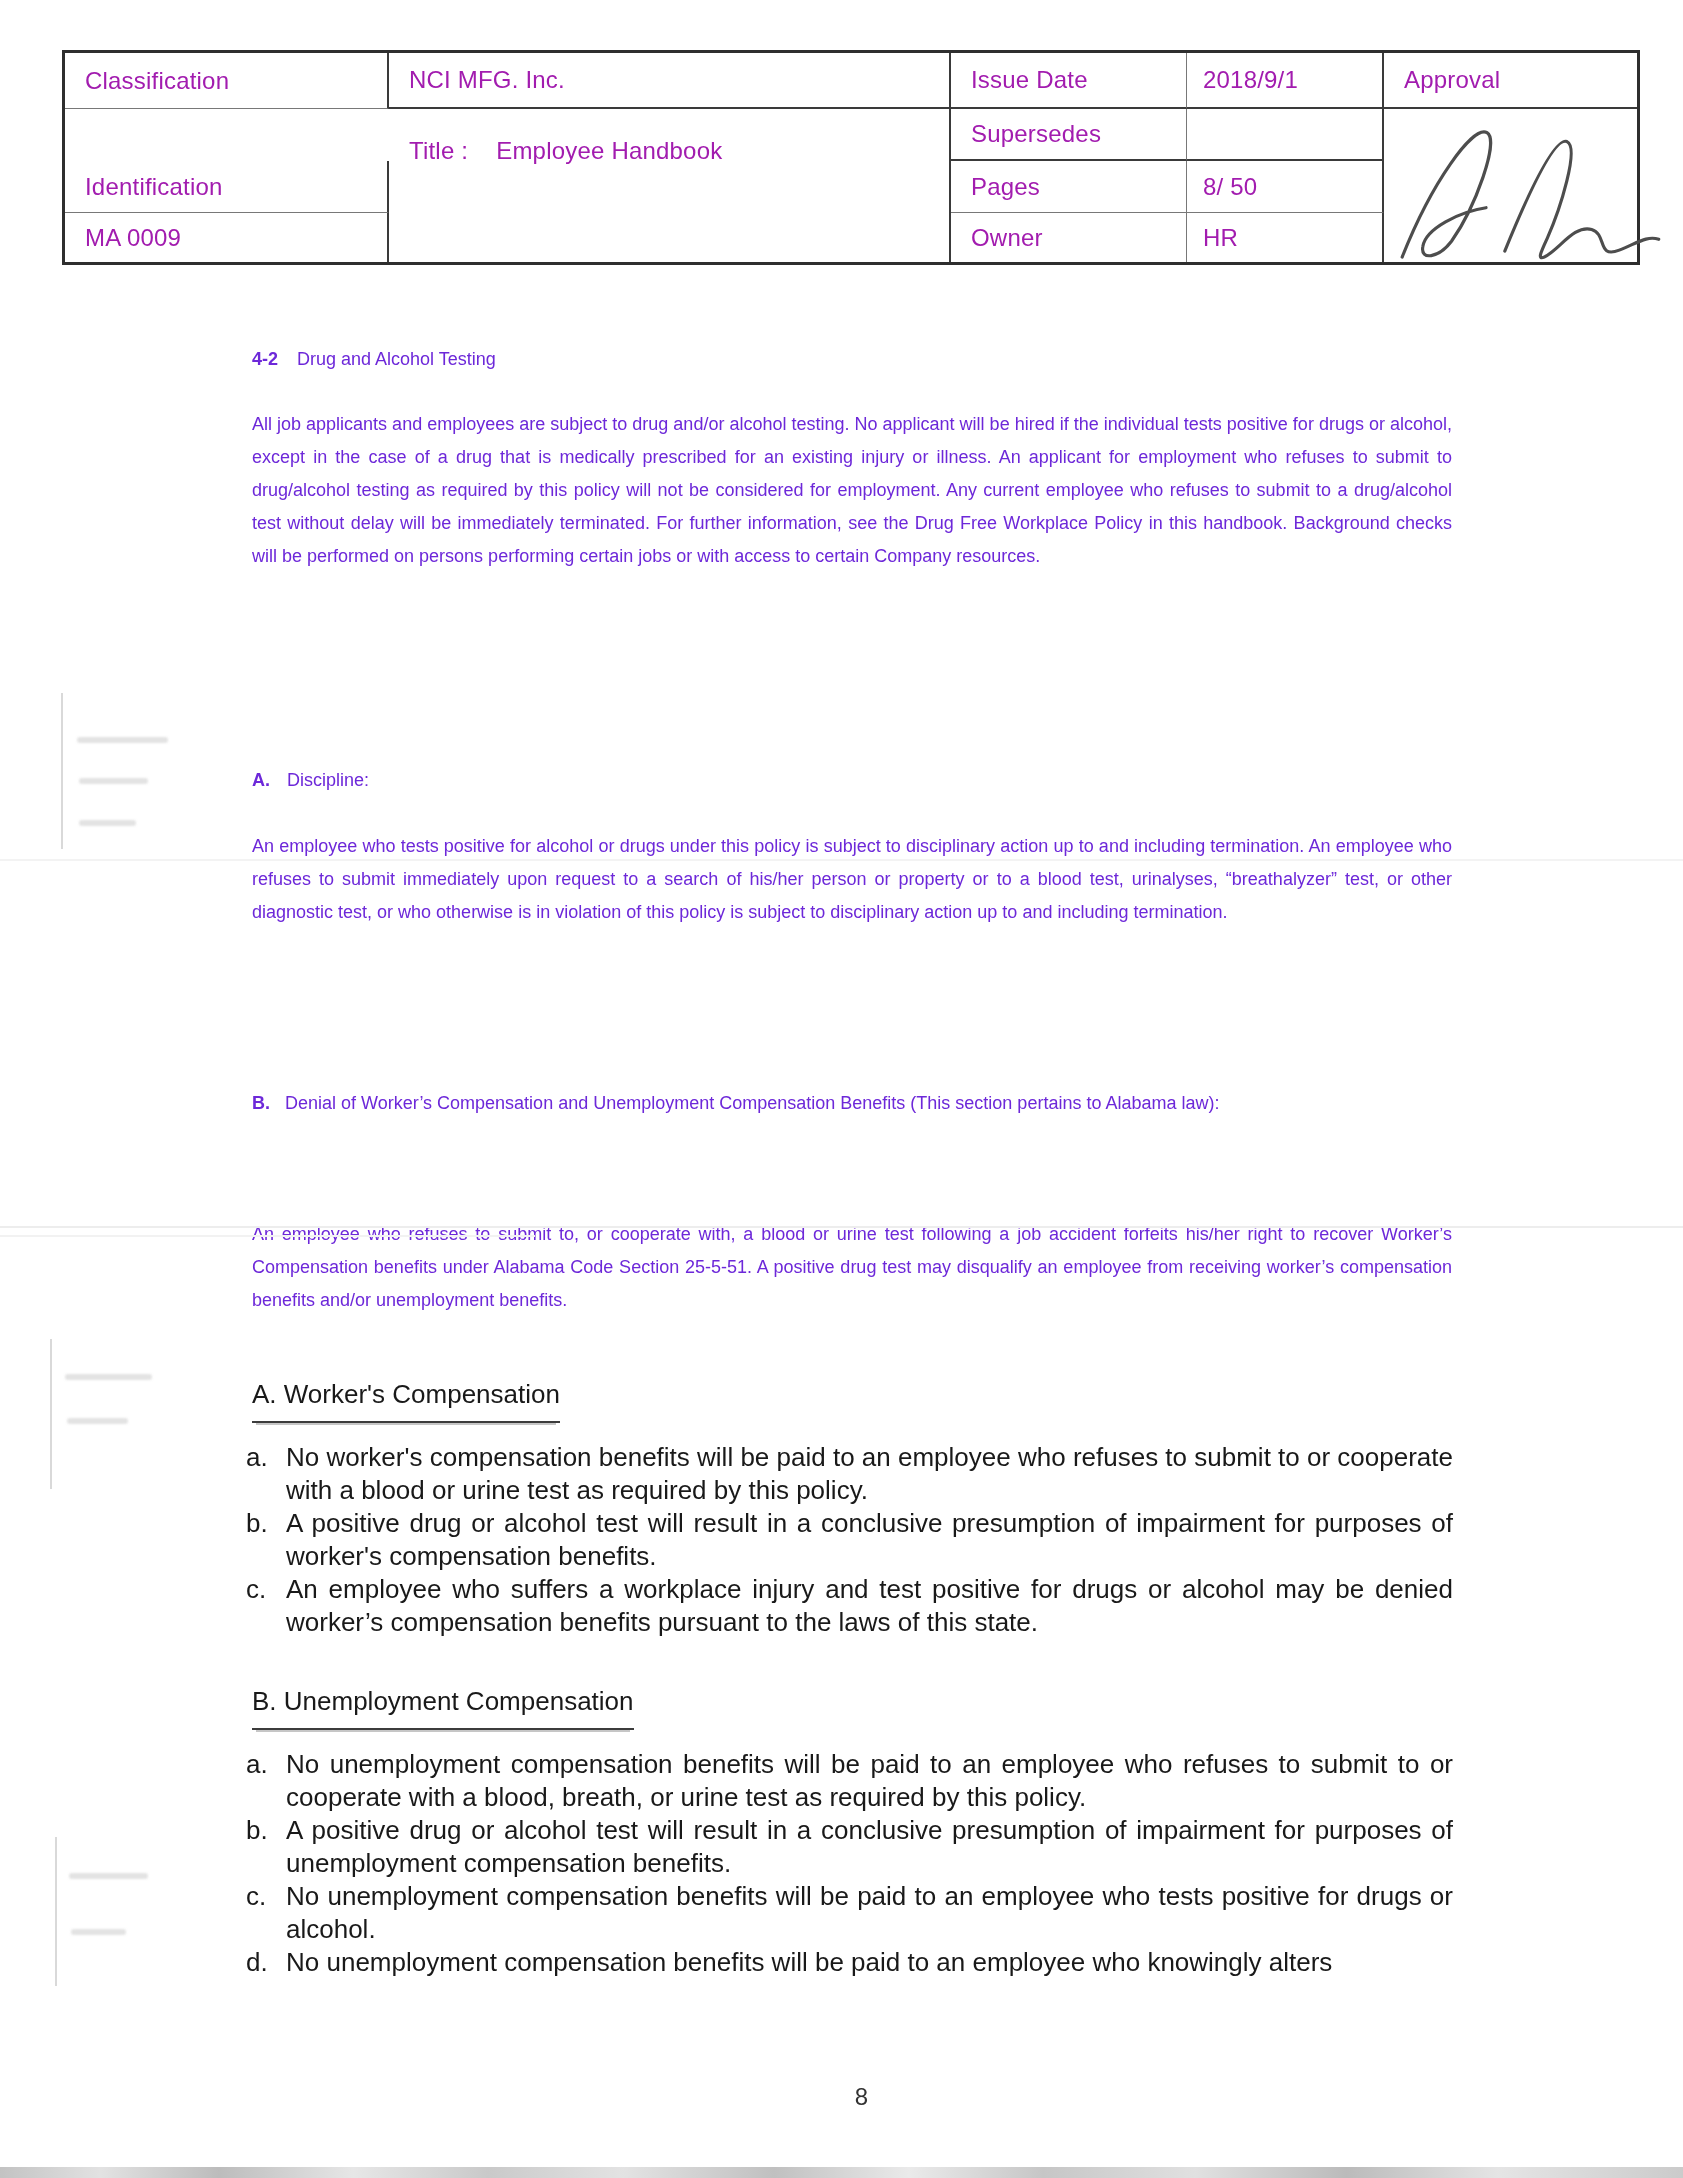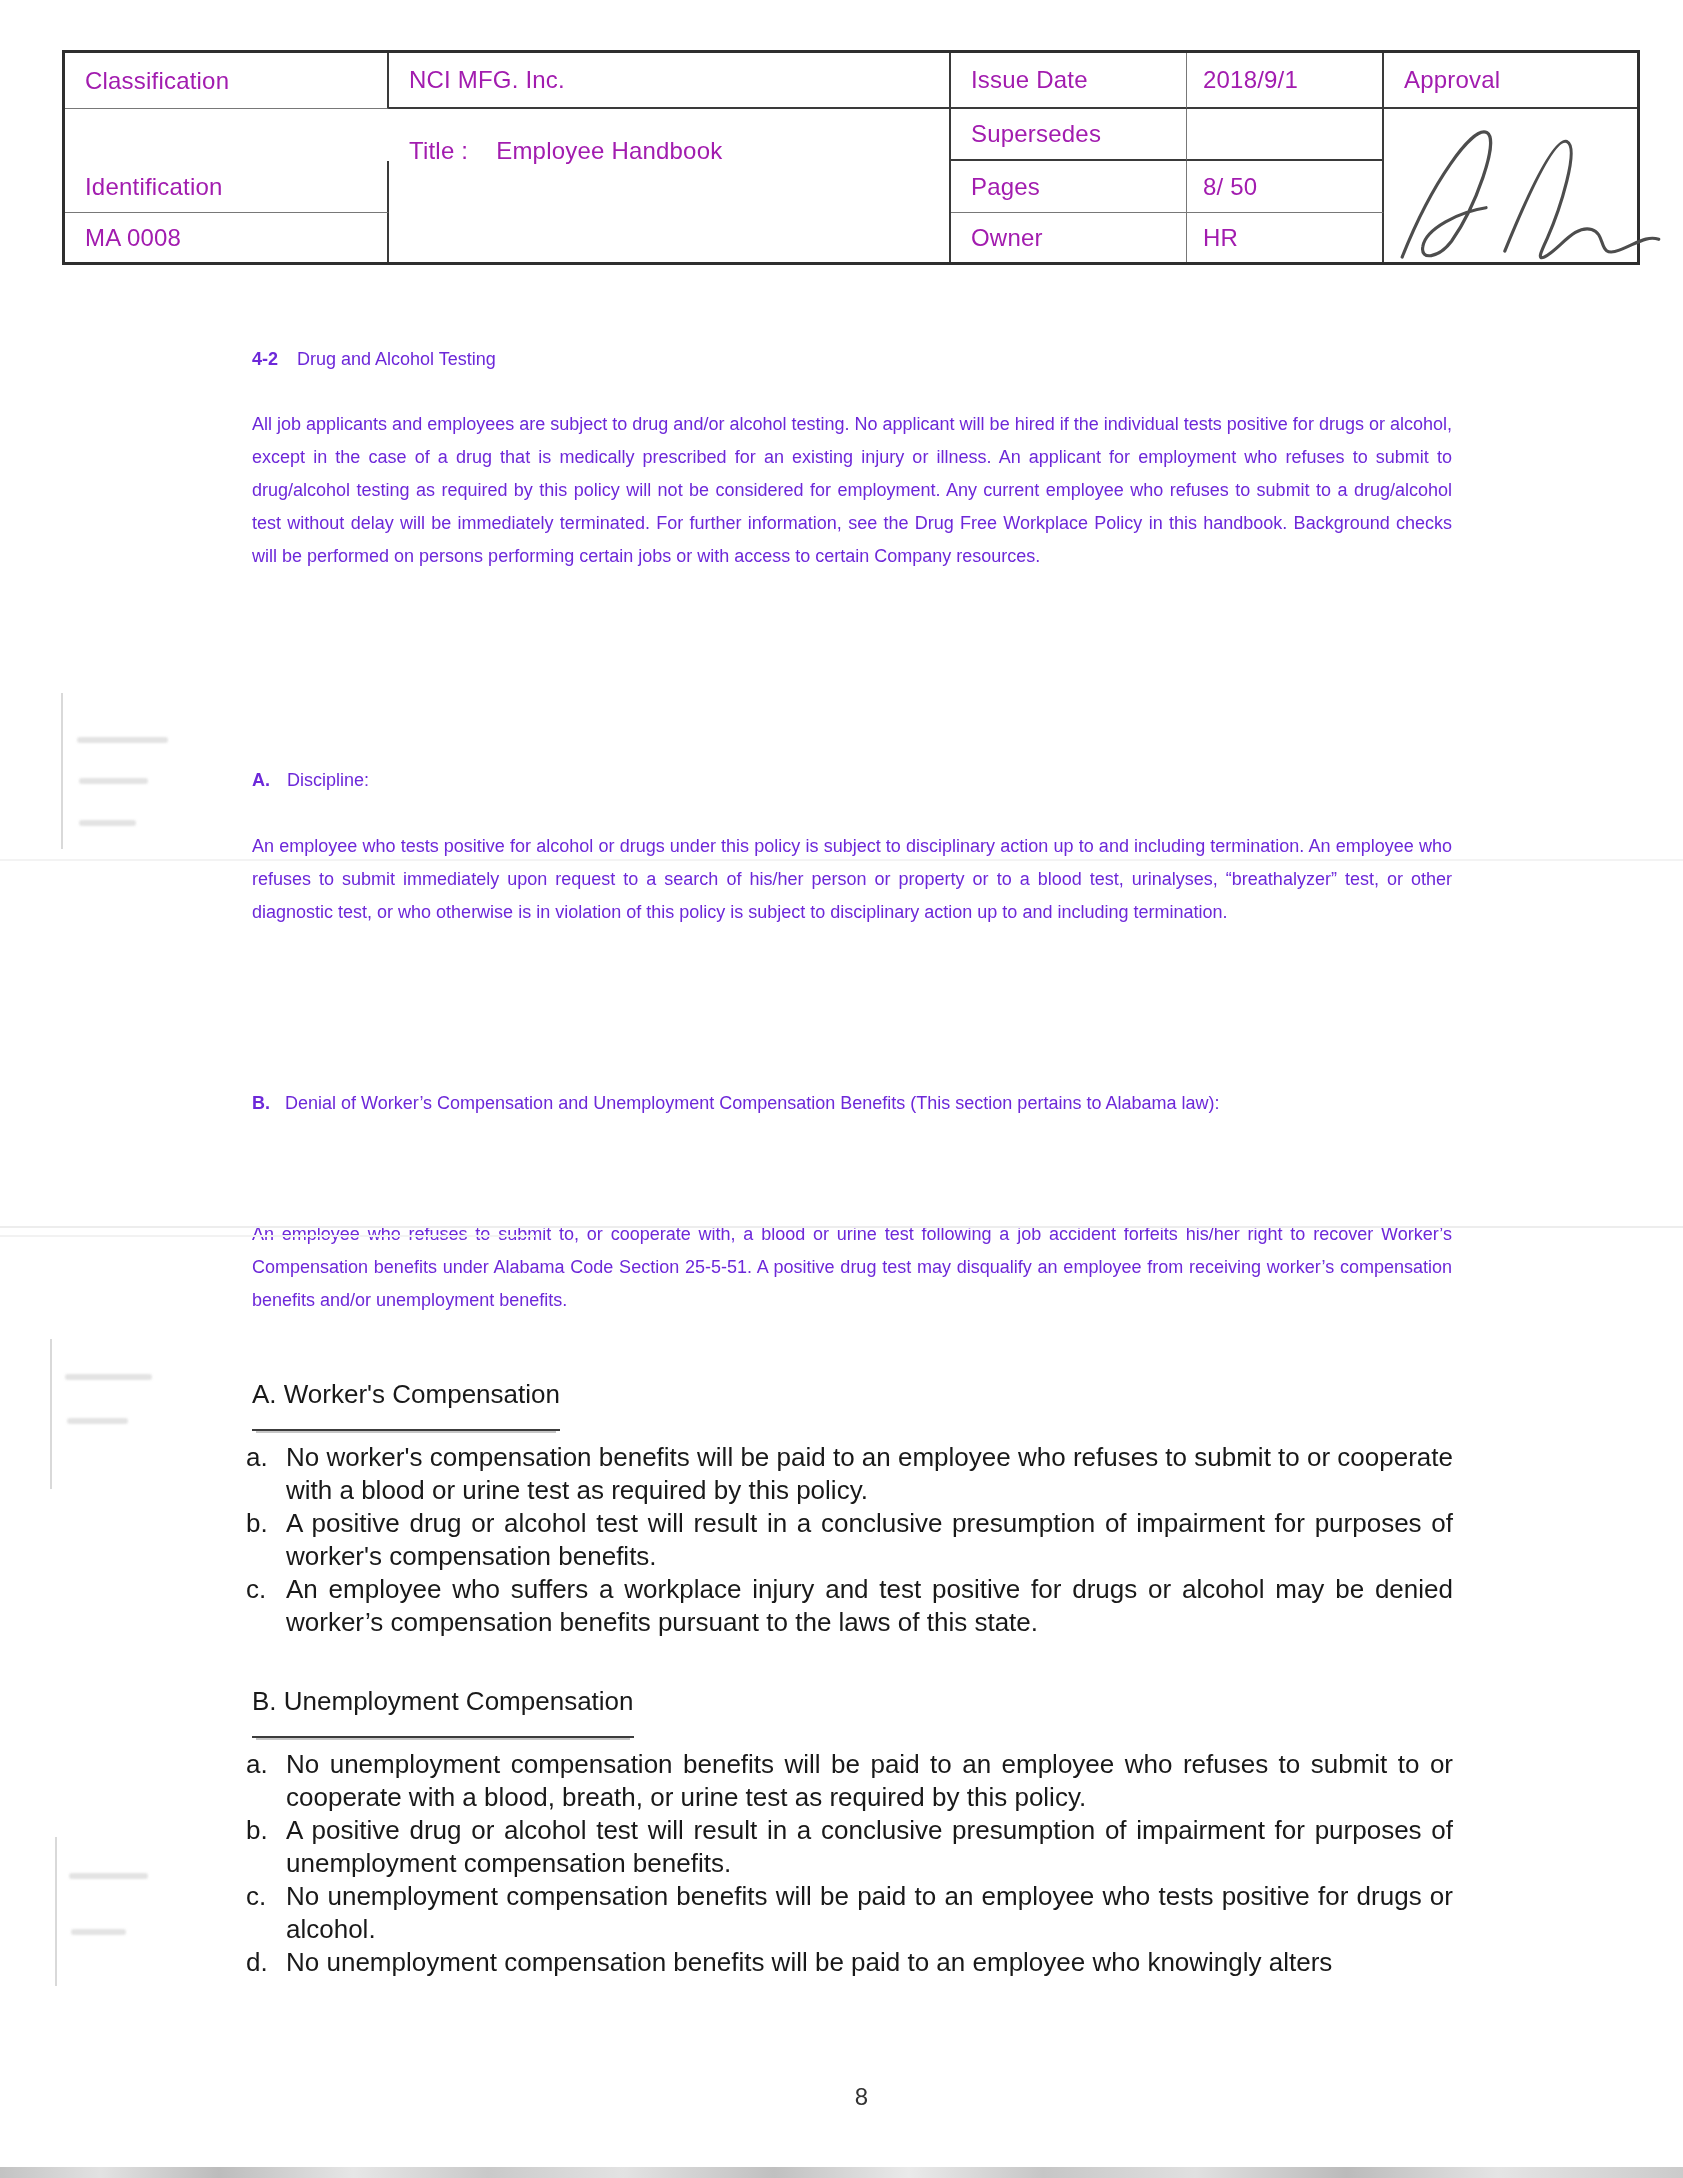--- a/index.html
+++ b/index.html
@@ -60,21 +60,21 @@
   .hA { top: 764px; text-align: left; }
   .hA .bold { margin-right: 12px; }
   .pA { top: 830px; }
   .hB { top: 1087px; }
   .hB .bold { margin-right: 10px; }
   .pB { top: 1218px; }
   .subhead { position: absolute; left: 252px; font-size: 26px; line-height: 33px; color:#191919; }
   .subhead span {
     display: inline-block;
     border-bottom: 2px solid #3c3c3c;
-    padding-bottom: 18px;
+    padding-bottom: 10px;
     box-shadow: 0 6px 0 -4px #c6c6c6;
   }
   .wc-head { top: 1378px; }
   .uc-head { top: 1685px; }
 
   .list { position: absolute; left: 246px; width: 1207px; font-size: 26px; line-height: 33px; color:#191919; }
   .wc-list { top: 1441px; }
   .uc-list { top: 1748px; }
   .li { display: flex; }
   .li .m { flex: 0 0 40px; }
@@ -99,21 +99,21 @@
   }
 </style>
 </head>
 <body>
 
 <div class="page">
 
   <div class="htable">
     <div class="hc g11 tb">Classification</div>
     <div class="hc g31 tb">Identification</div>
-    <div class="hc g41 nob">MA 0008</div>
+    <div class="hc g41 nob">MA 0009</div>
 
     <div class="hc g12">NCI MFG. Inc.</div>
     <div class="hc gt nob">
       <span class="title-gap">Title :</span>
       <span>Employee Handbook</span>
     </div>
 
     <div class="hc g13 tr">Issue Date</div>
     <div class="hc g23 tr">Supersedes</div>
     <div class="hc g33 tr tb">Pages</div>

